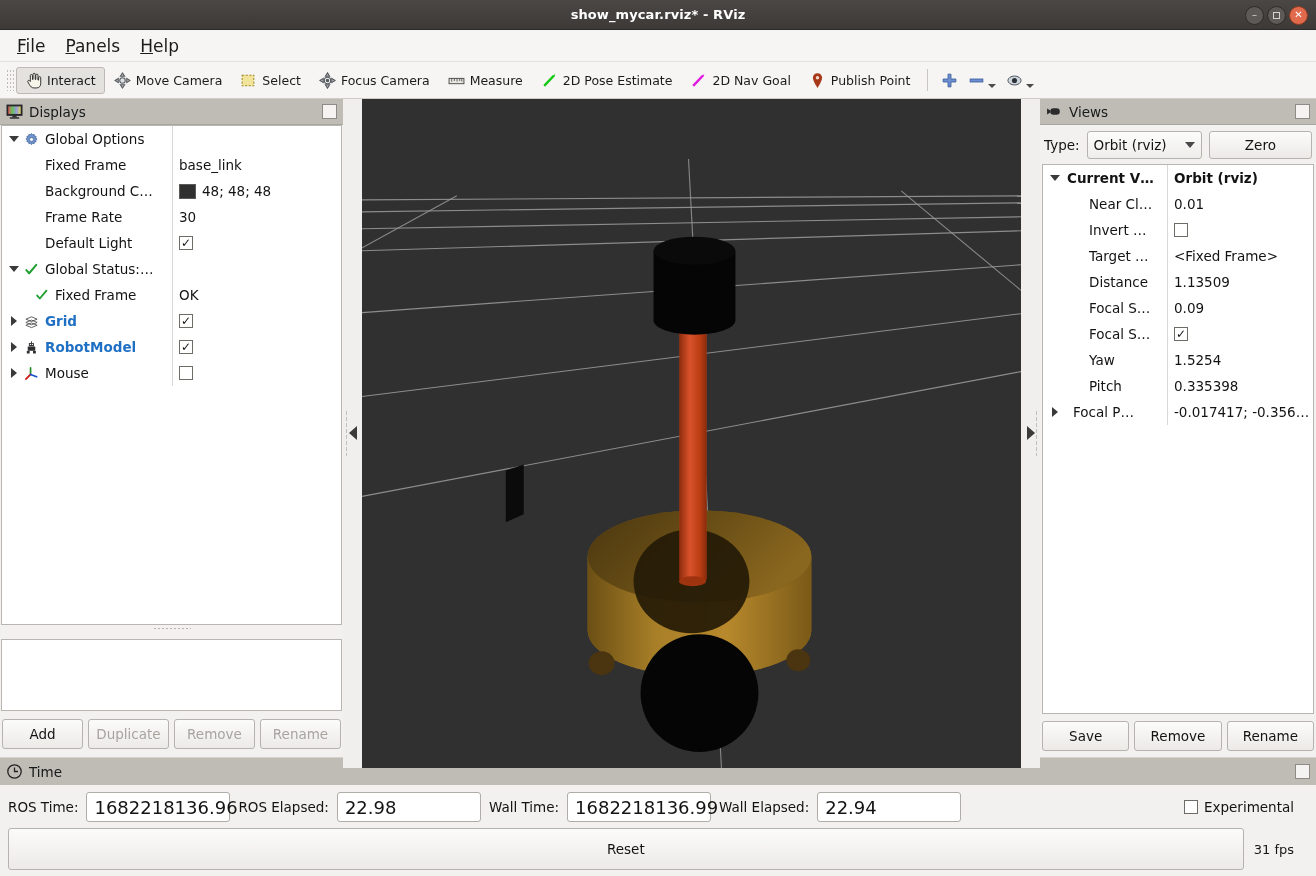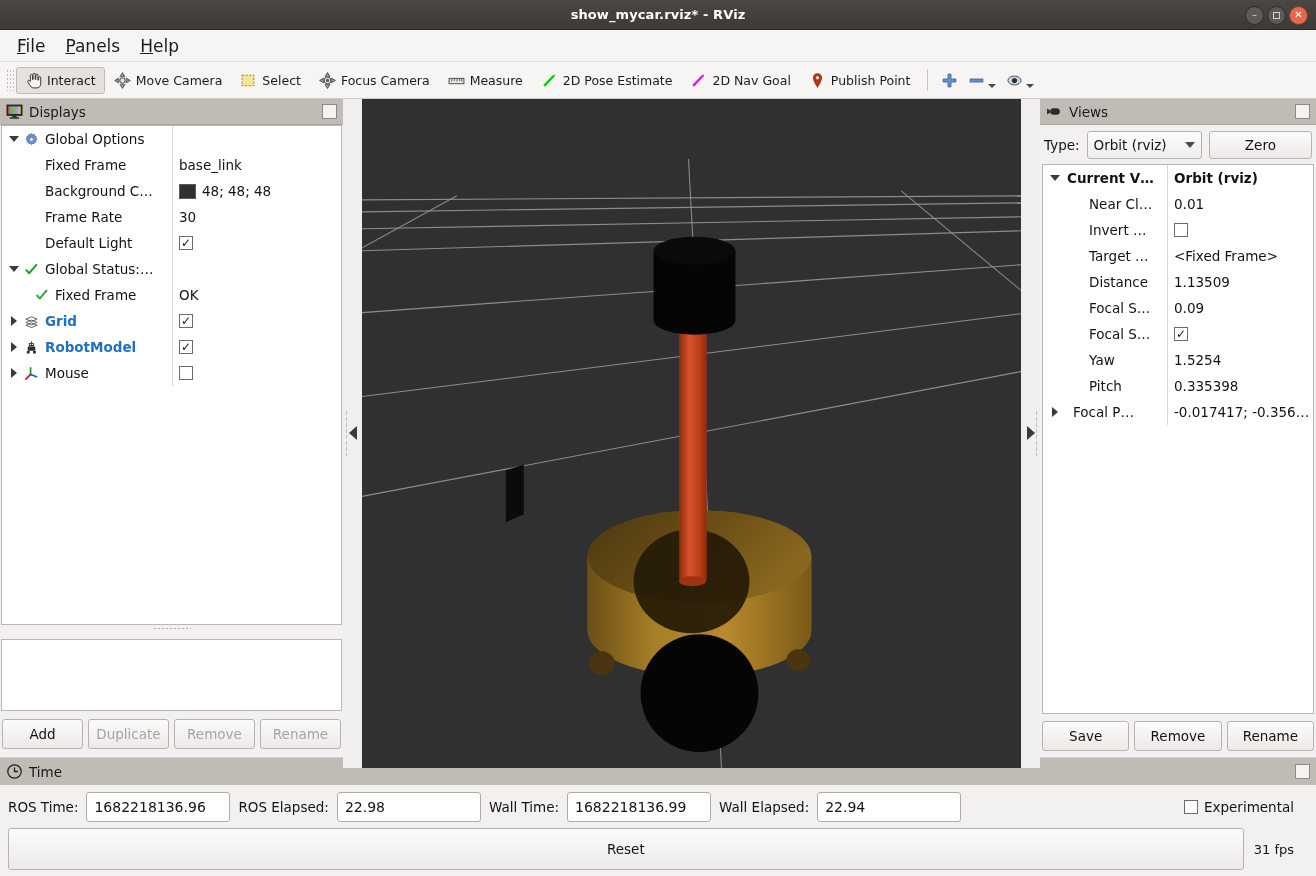--- a/index.html
+++ b/index.html
@@ -153,21 +153,21 @@
   .vrow .tname { flex: 0 0 124px; }
   .views-btn-row { display: flex; gap: 5px; padding: 7px 2px 6px 2px; }
 
   
   .time-panel { background: #f2f1ef; border-top: 1px solid #d5d2ce; }
   .time-header { height: 27px; background: #bfbcb6; display: flex; align-items: center; padding: 0 6px; gap: 6px; }
   .time-row1 { display: flex; align-items: center; padding: 7px 8px 4px 8px; gap: 8px; }
   .tfield-label { font-size: 13.5px; color: #131313; white-space: nowrap; }
   .tfield {
     height: 30px; background: #ffffff; border: 1px solid #b0ada8; border-radius: 3px;
-    display: flex; align-items: center; padding: 0 7px; font-size: 14px; color: #131313;
+    display: flex; align-items: center; padding: 0 7px; font-size: 18px; color: #131313;
   }
   .tfield.w1 { width: 144px; }
   .tfield.w2 { width: 144px; }
   .exp-wrap { margin-left: auto; display: flex; align-items: center; gap: 6px; padding-right: 14px; }
   .time-row2 { display: flex; align-items: center; padding: 2px 8px 6px 8px; gap: 10px; }
   .reset-btn { width: 56px; height: 42px; }
   .hint { font-size: 13px; color: #161616; }
   .hint b { font-weight: bold; }
   .fps { margin-left: auto; font-size: 13px; color: #161616; padding-right: 14px; }
 </style>

